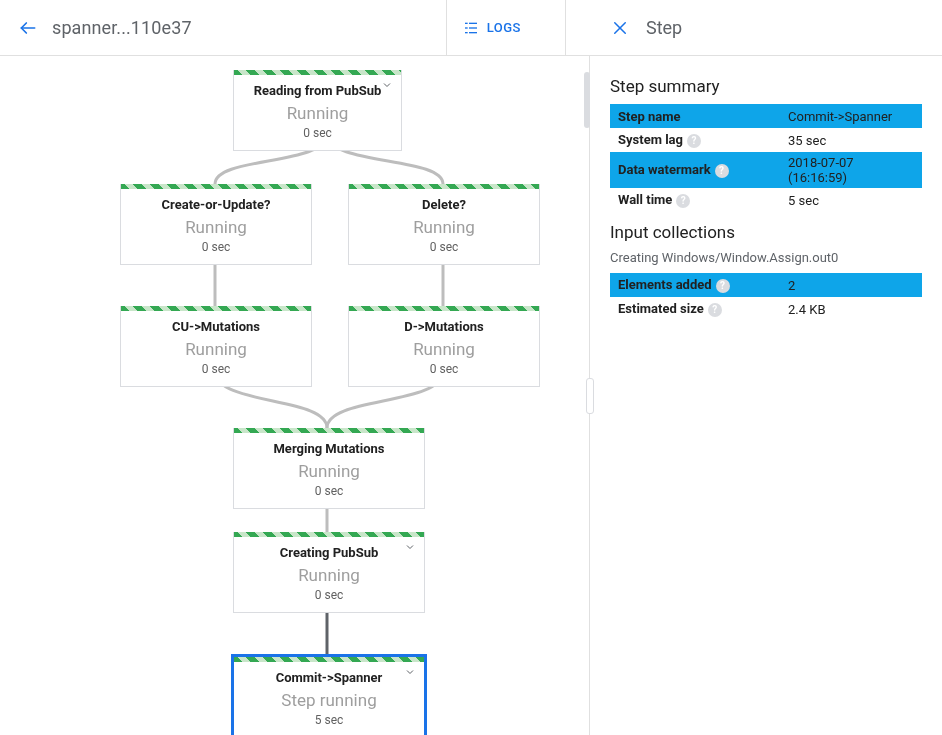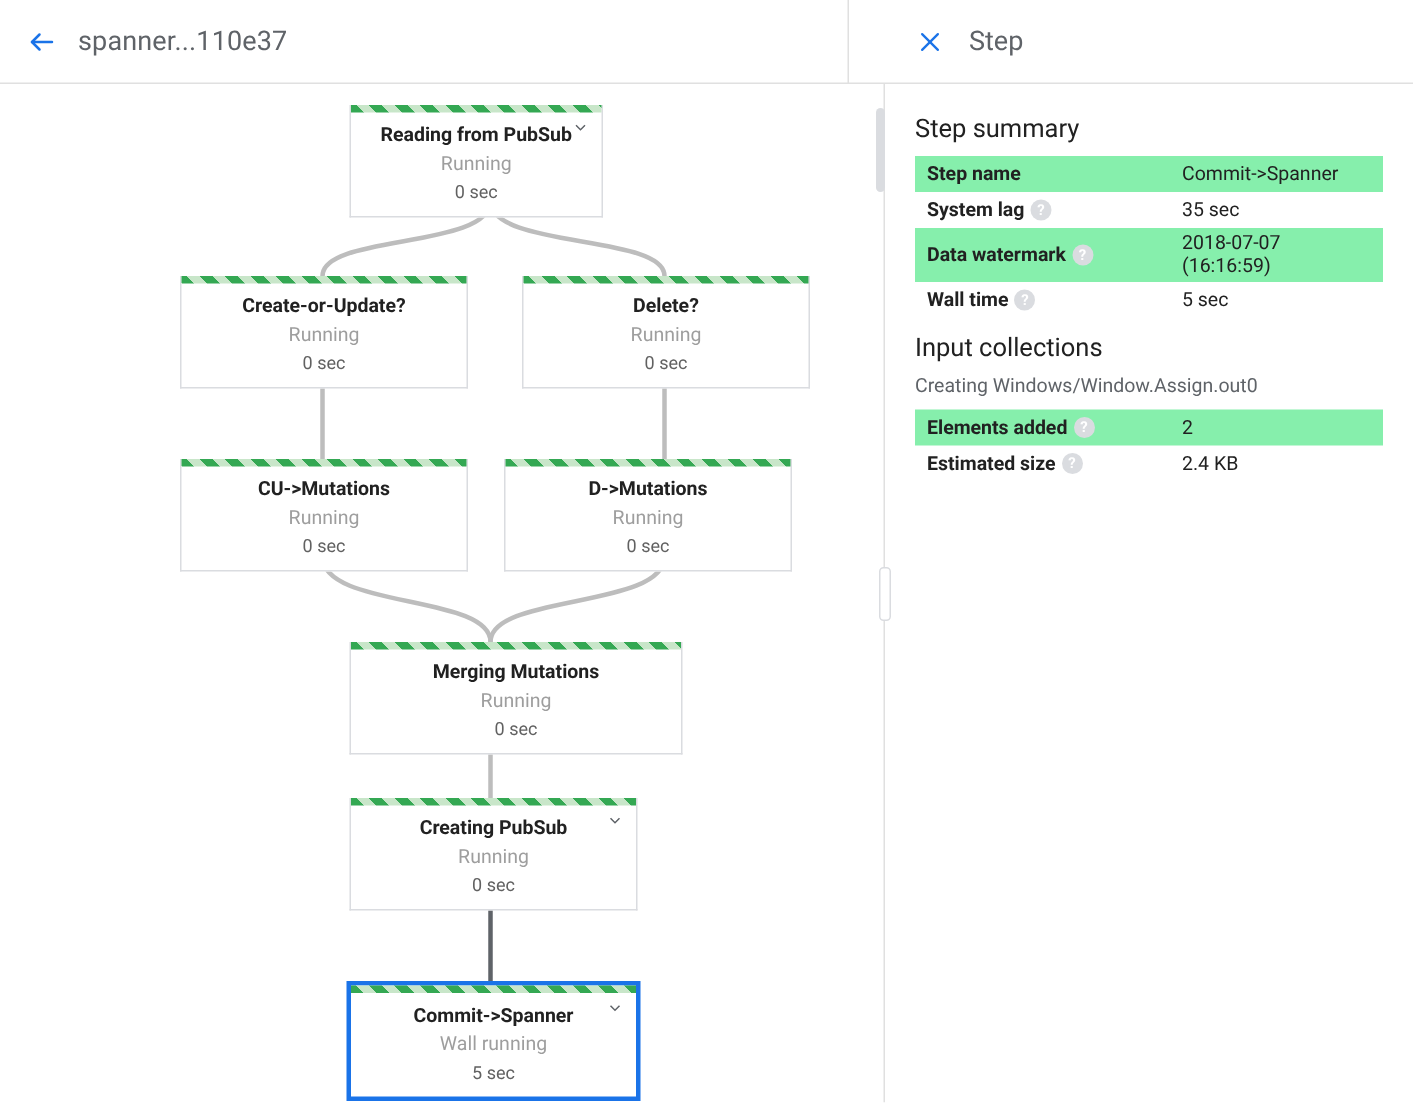--- a/index.html
+++ b/index.html
@@ -17,39 +17,39 @@
   .canvas-wrap { width:590px; position:relative; border-right:1px solid #e0e0e0; }
   .canvas { position:absolute; inset:0; }
   .links { position:absolute; inset:0; width:100%; height:100%; pointer-events:none; }
   .links path { fill:none; stroke:#bdbdbd; stroke-width:3; }
   .links path.active { stroke:#5f6368; stroke-width:3; }
 
   .node { position:absolute; background:#fff; border:1px solid #dadce0; border-top:0; cursor:pointer; }
   .node .stripe { height:5px; background: repeating-linear-gradient(45deg,#34a853 0 6px,#c8e6c9 6px 12px); }
   .node .inner { padding:7px 6px 8px; text-align:center; }
   .node .title { font-size:13px; font-weight:700; color:#212121; line-height:1.45; }
-  .node .status { font-size:13px; color:#9e9e9e; line-height:1.45; }
+  .node .status { font-size:17px; color:#9e9e9e; line-height:1.45; }
   .node .time { font-size:12px; color:#616161; line-height:1.4; }
   .node .chev { position:absolute; top:9px; right:8px; color:#5f6368; }
   .node.selected { border:3px solid #1a73e8; }
   .node.selected .stripe { margin:0; }
 
   .scroll-ind { position:absolute; right:-1px; top:16px; width:6px; height:56px; background:#dadce0; border-radius:3px; }
 
   .drag-handle { position:absolute; left:-4px; top:50%; transform:translateY(-50%); width:8px; height:36px; background:#fff; border:1px solid #dadce0; border-radius:3px; cursor:col-resize; }
 
   .side { flex:1; padding:0; position:relative; }
   .close-btn { width:40px; height:40px; display:flex; align-items:center; justify-content:center; color:#1a73e8; border-radius:50%; cursor:pointer; }
   .side-title { font-size:18px; color:#5f6368; margin-left:6px; }
 
   .side-body { padding:20px 20px 0 20px; }
   .section-title { font-size:17px; color:#212121; margin:0 0 8px 0; font-weight:400;}
   .kv-table { width:100%; border-collapse:collapse; font-size:13px; }
   .kv-table tr { height:24px; }
-  .kv-table tr.odd { background:#86efac; }
+  .kv-table tr.odd { background:#0ea5e9; }
   .kv-table td { padding:3px 8px; vertical-align:middle; }
   .kv-table td.k { width:170px; font-weight:700; color:#212121; white-space:nowrap; }
   .kv-table td.v { color:#212121; }
   .help-ic { display:inline-flex; width:14px; height:14px; border-radius:50%; background:#dadce0; color:#fff; font-size:10px; align-items:center; justify-content:center; margin-left:4px; vertical-align:middle; font-weight:700;}
 
   .subhead { font-size:13px; color:#5f6368; margin:6px 0 8px 0; }
 
   .topbar-side-sep { width:1px; height:56px; background:#e0e0e0; }
 
   .top-right { display:flex; align-items:center; width:352px; padding-left:10px;}
@@ -60,20 +60,31 @@
 <div class="topbar">
   <div class="topbar-left">
     <div class="back-btn">
       <svg width="20" height="20" viewBox="0 0 24 24" fill="none" stroke="currentColor" stroke-width="2" stroke-linecap="round" stroke-linejoin="round">
           <line x1="20" y1="12" x2="4" y2="12"></line>
           <polyline points="10 18 4 12 10 6"></polyline>
         </svg>
     </div>
     <div class="job-title">spanner...110e37</div>
   </div>
+  <div class="logs-btn">
+    <svg width="16" height="16" viewBox="0 0 24 24" fill="currentColor">
+        <rect x="3" y="4" width="4" height="2"></rect>
+        <rect x="9" y="4" width="12" height="2"></rect>
+        <rect x="3" y="11" width="4" height="2"></rect>
+        <rect x="9" y="11" width="12" height="2"></rect>
+        <rect x="3" y="18" width="4" height="2"></rect>
+        <rect x="9" y="18" width="12" height="2"></rect>
+      </svg>
+    <span>LOGS</span>
+  </div>
   <div class="topbar-side-sep"></div>
   <div class="top-right">
     <div class="close-btn">
       <svg width="18" height="18" viewBox="0 0 24 24" fill="none" stroke="currentColor" stroke-width="2" stroke-linecap="round">
           <line x1="5" y1="5" x2="19" y2="19"></line>
           <line x1="19" y1="5" x2="5" y2="19"></line>
         </svg>
     </div>
     <div class="side-title">Step</div>
   </div>
@@ -134,30 +145,30 @@
 
       <div class="node" style="left:120px; top:250px; width:192px;">
         <div class="stripe"></div>
         <div class="inner">
           <div class="title">CU-&gt;Mutations</div>
           <div class="status">Running</div>
           <div class="time">0 sec</div>
         </div>
       </div>
 
-      <div class="node" style="left:336px; top:250px; width:192px;">
+      <div class="node" style="left:348px; top:250px; width:192px;">
         <div class="stripe"></div>
         <div class="inner">
           <div class="title">D-&gt;Mutations</div>
           <div class="status">Running</div>
           <div class="time">0 sec</div>
         </div>
       </div>
 
-      <div class="node" style="left:233px; top:372px; width:222px;">
+      <div class="node" style="left:233px; top:372px; width:192px;">
         <div class="stripe"></div>
         <div class="inner">
           <div class="title">Merging Mutations</div>
           <div class="status">Running</div>
           <div class="time">0 sec</div>
         </div>
       </div>
 
       <div class="node" style="left:233px; top:476px; width:192px;">
         <div class="stripe"></div>
@@ -168,21 +179,21 @@
         </div>
         <div class="chev"><svg width="12" height="12" viewBox="0 0 24 24" fill="none" stroke="currentColor" stroke-width="2">
               <polyline points="6 9 12 15 18 9"></polyline>
             </svg></div>
       </div>
 
       <div class="node selected" style="left:231px; top:598px; width:196px;">
         <div class="stripe"></div>
         <div class="inner">
           <div class="title">Commit-&gt;Spanner</div>
-          <div class="status">Wall running</div>
+          <div class="status">Step running</div>
           <div class="time">5 sec</div>
         </div>
         <div class="chev"><svg width="12" height="12" viewBox="0 0 24 24" fill="none" stroke="currentColor" stroke-width="2">
               <polyline points="6 9 12 15 18 9"></polyline>
             </svg></div>
       </div>
 
     </div>
   </div>
 

